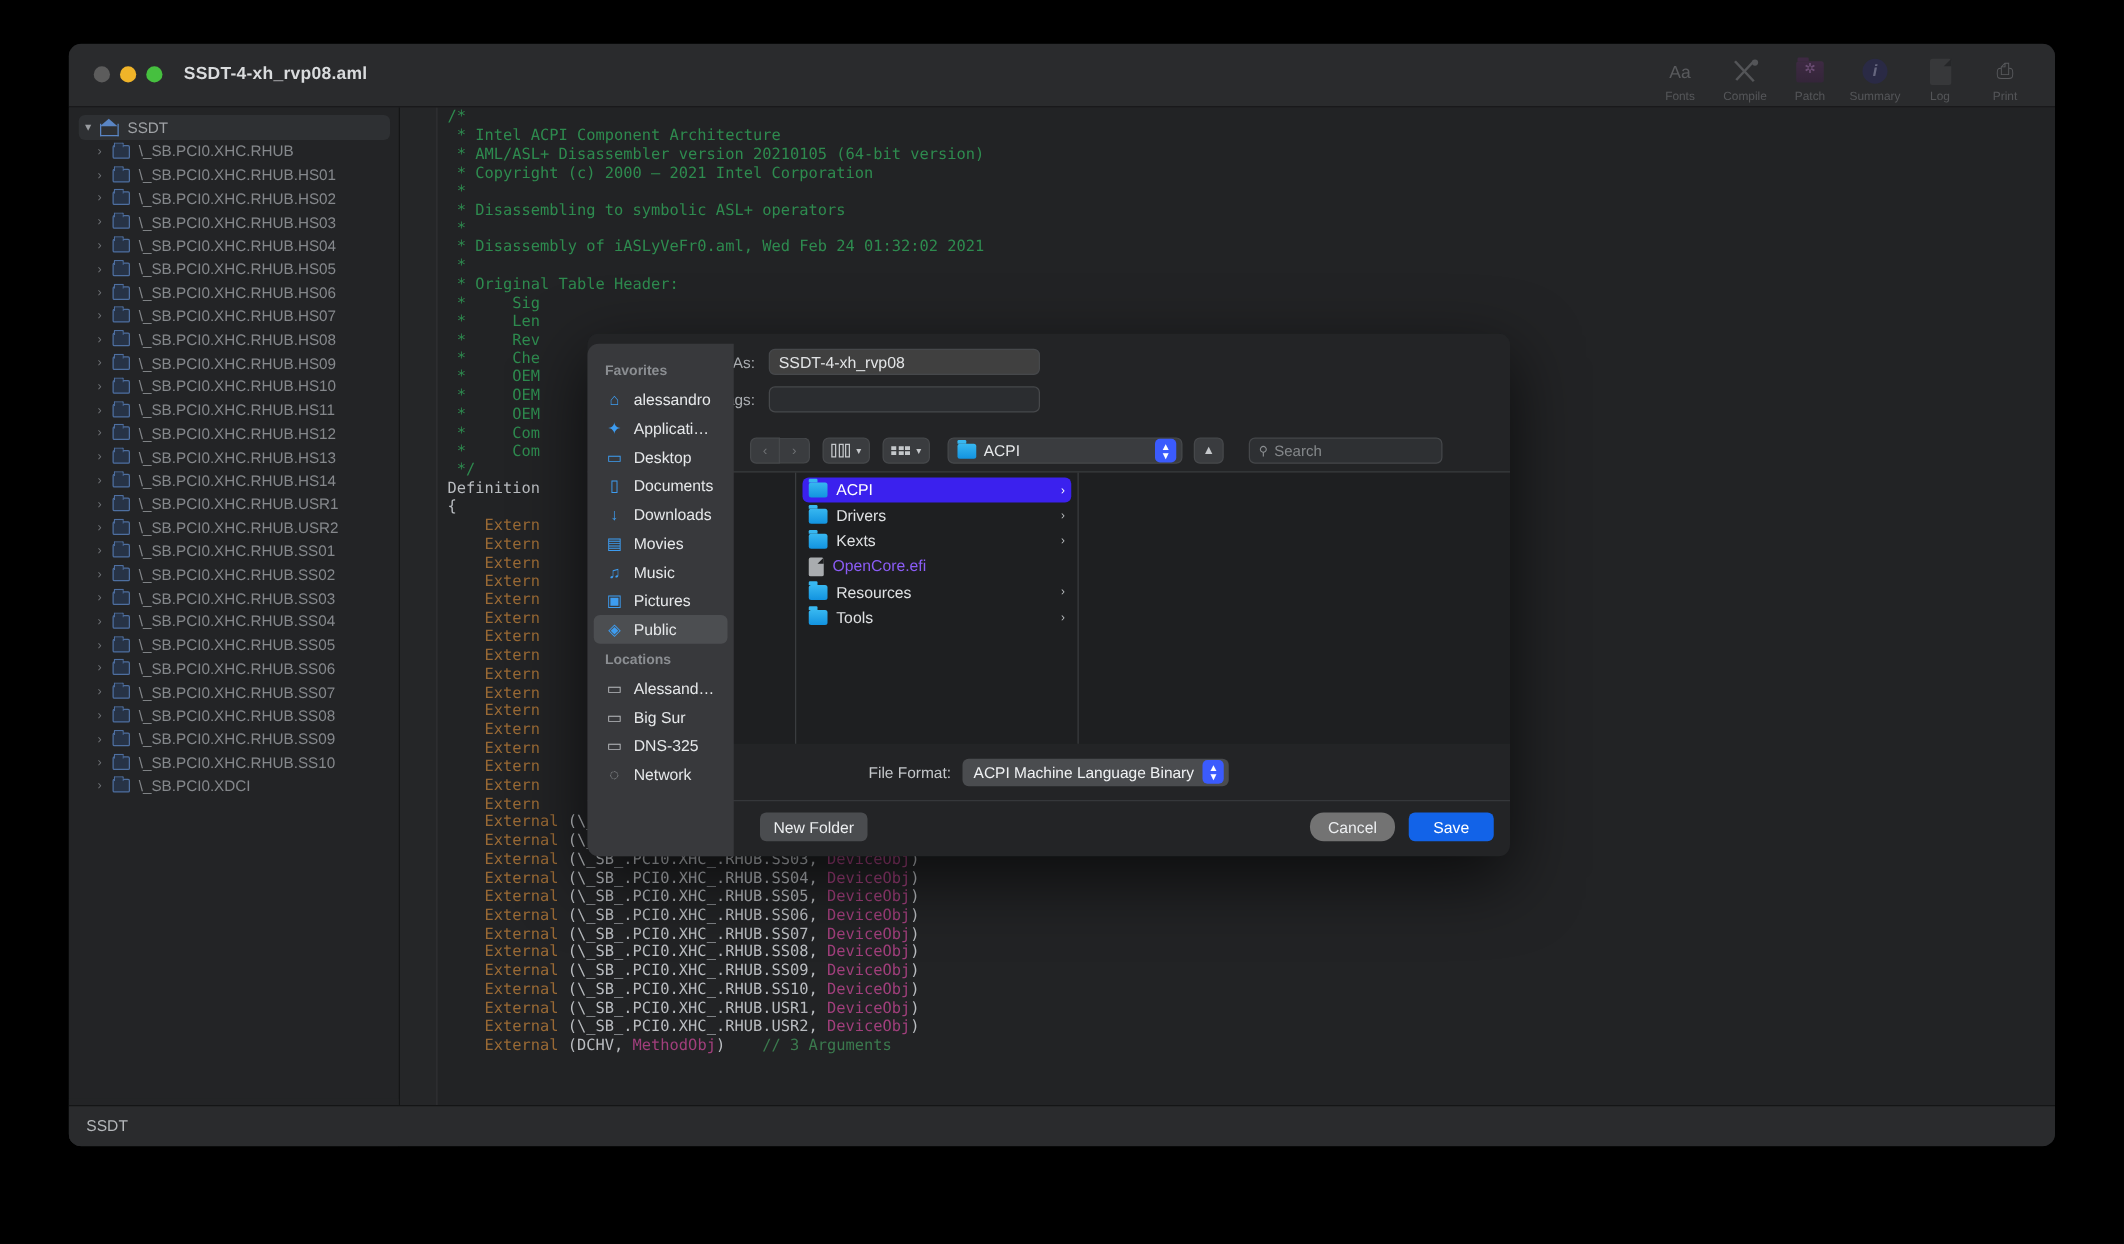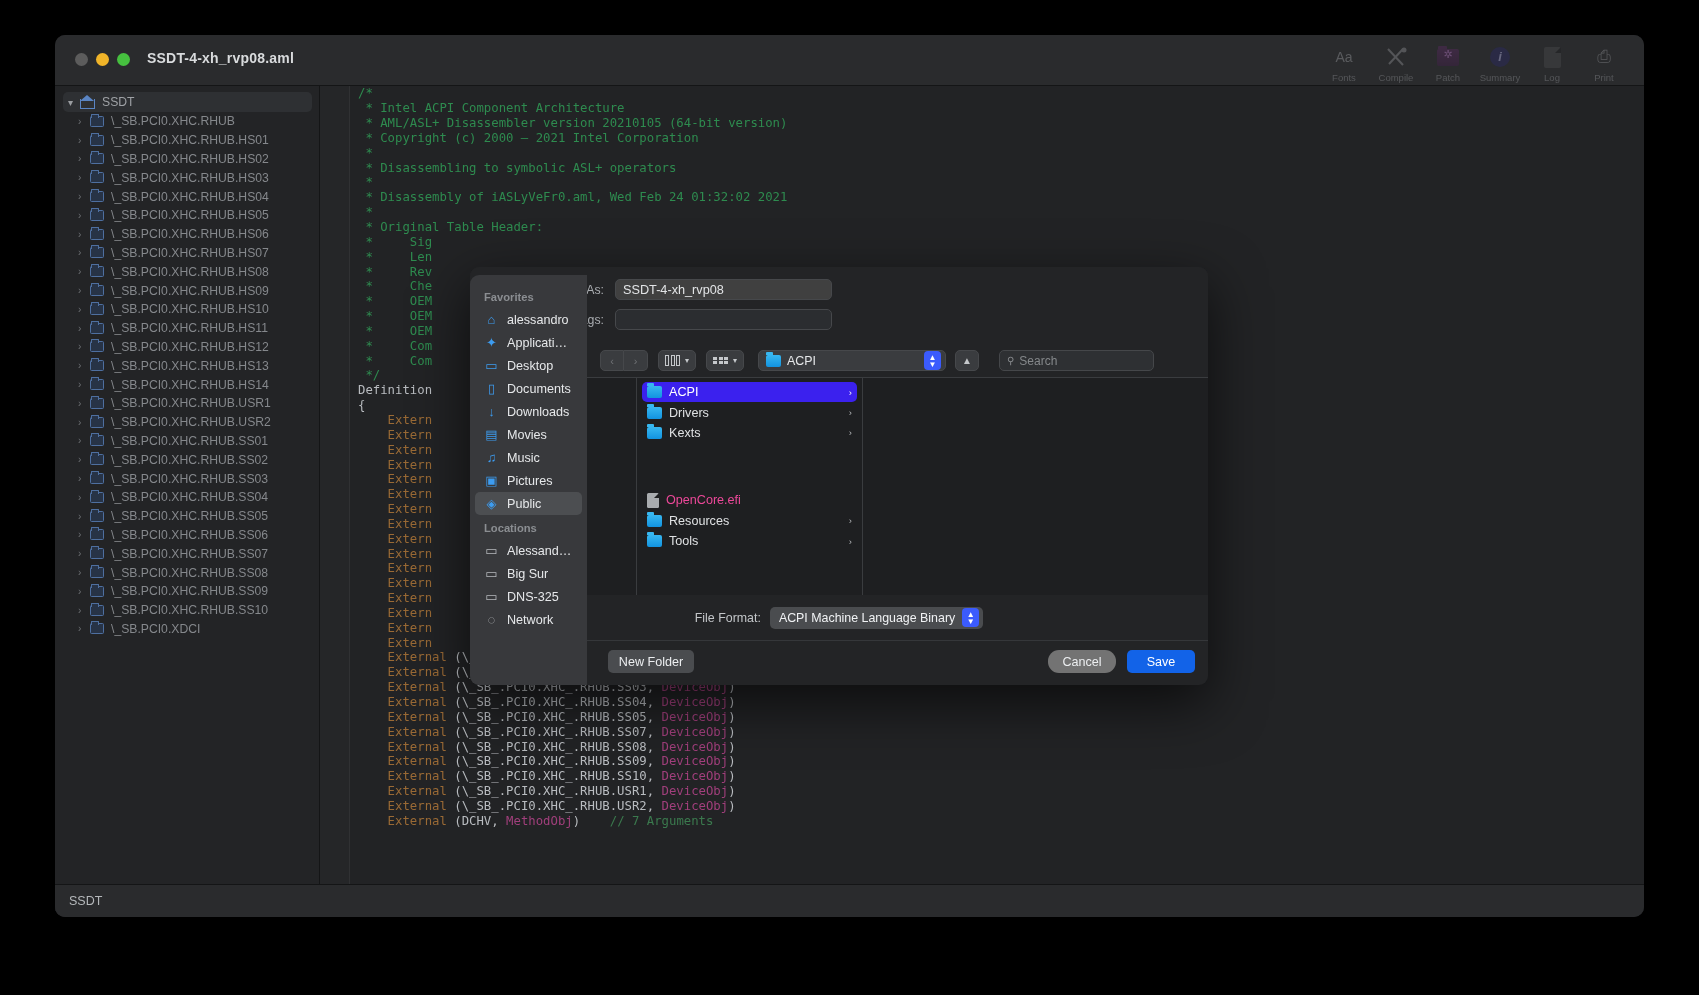--- a/index.html
+++ b/index.html
@@ -186,21 +186,21 @@
   .fcol { height: 100%; overflow:hidden; position:relative; }
   #col1 { width: 167px; border-right: 1px solid #3a3c3f; }
   #col2 { width: 226px; border-right: 1px solid #3a3c3f; }
   #col3 { flex: 1; }
   .fitem {
     display:flex; align-items:center; height: 20.4px;
     margin: 0 5px; padding: 0 5px; border-radius: 5px;
     font-size: 12.6px; color: #dfe1e3; gap: 7px;
   }
   .fitem.sel { background:#3b21ee; color:#fff; }
-  .fitem.dim { color:#ec4899;margin-top:47px; }
+  .fitem.dim { color:#8b5cf6; }
   .fitem .arrow { margin-left:auto; font-size: 9.5px; color:#b9bcbf; }
   .fitem.sel .arrow { color:#fff; }
   .doc-ico { width:12px;height:15px;background:#a9acaf;border-radius:1.5px;flex:none;position:relative;}
   .doc-ico:after{content:"";position:absolute;right:0;top:0;border-width:0 0 5px 5px;border-style:solid;border-color:transparent transparent #1e1f21 transparent;}
 
   #fmt-bar {
     position:absolute; left:0; top: 328px; width:100%; height: 46px;
     display:flex; align-items:center; justify-content:center;
     border-bottom: 1px solid #35373a;
   }
@@ -493,27 +493,28 @@
         <div class="code-line"><span class="ln">34</span><span class="src"><span class="kw">    Extern</span></span></div>
         <div class="code-line"><span class="ln">35</span><span class="src"><span class="kw">    Extern</span></span></div>
         <div class="code-line"><span class="ln">36</span><span class="src"><span class="kw">    Extern</span></span></div>
         <div class="code-line"><span class="ln">37</span><span class="src"><span class="kw">    Extern</span></span></div>
         <div class="code-line"><span class="ln">38</span><span class="src"><span class="kw">    Extern</span></span></div>
         <div class="code-line"><span class="ln">39</span><span class="src"><span class="kw">    External </span><span class="pl">(\_SB_.PCI0.XHC_.RHUB.SS01, </span><span class="ty">DeviceObj</span><span class="pl">)</span></span></div>
         <div class="code-line"><span class="ln">40</span><span class="src"><span class="kw">    External </span><span class="pl">(\_SB_.PCI0.XHC_.RHUB.SS02, </span><span class="ty">DeviceObj</span><span class="pl">)</span></span></div>
         <div class="code-line"><span class="ln">41</span><span class="src"><span class="kw">    External </span><span class="pl">(\_SB_.PCI0.XHC_.RHUB.SS03, </span><span class="ty">DeviceObj</span><span class="pl">)</span></span></div>
         <div class="code-line"><span class="ln">42</span><span class="src"><span class="kw">    External </span><span class="pl">(\_SB_.PCI0.XHC_.RHUB.SS04, </span><span class="ty">DeviceObj</span><span class="pl">)</span></span></div>
         <div class="code-line"><span class="ln">43</span><span class="src"><span class="kw">    External </span><span class="pl">(\_SB_.PCI0.XHC_.RHUB.SS05, </span><span class="ty">DeviceObj</span><span class="pl">)</span></span></div>
+        <div class="code-line"><span class="ln">44</span><span class="src"><span class="kw">    External </span><span class="pl">(\_SB_.PCI0.XHC_.RHUB.SS06, </span><span class="ty">DeviceObj</span><span class="pl">)</span></span></div>
         <div class="code-line"><span class="ln">45</span><span class="src"><span class="kw">    External </span><span class="pl">(\_SB_.PCI0.XHC_.RHUB.SS07, </span><span class="ty">DeviceObj</span><span class="pl">)</span></span></div>
         <div class="code-line"><span class="ln">46</span><span class="src"><span class="kw">    External </span><span class="pl">(\_SB_.PCI0.XHC_.RHUB.SS08, </span><span class="ty">DeviceObj</span><span class="pl">)</span></span></div>
         <div class="code-line"><span class="ln">47</span><span class="src"><span class="kw">    External </span><span class="pl">(\_SB_.PCI0.XHC_.RHUB.SS09, </span><span class="ty">DeviceObj</span><span class="pl">)</span></span></div>
         <div class="code-line"><span class="ln">48</span><span class="src"><span class="kw">    External </span><span class="pl">(\_SB_.PCI0.XHC_.RHUB.SS10, </span><span class="ty">DeviceObj</span><span class="pl">)</span></span></div>
         <div class="code-line"><span class="ln">49</span><span class="src"><span class="kw">    External </span><span class="pl">(\_SB_.PCI0.XHC_.RHUB.USR1, </span><span class="ty">DeviceObj</span><span class="pl">)</span></span></div>
         <div class="code-line"><span class="ln">50</span><span class="src"><span class="kw">    External </span><span class="pl">(\_SB_.PCI0.XHC_.RHUB.USR2, </span><span class="ty">DeviceObj</span><span class="pl">)</span></span></div>
-        <div class="code-line"><span class="ln">51</span><span class="src"><span class="kw">    External </span><span class="pl">(DCHV, </span><span class="ty">MethodObj</span><span class="pl">)    </span><span class="cm2">// 7 Arguments</span></span></div>
+        <div class="code-line"><span class="ln">51</span><span class="src"><span class="kw">    External </span><span class="pl">(DCHV, </span><span class="ty">MethodObj</span><span class="pl">)    </span><span class="cm2">// 3 Arguments</span></span></div>
       </div>
   </div>
 
   <div id="statusbar">
     <span>SSDT</span>
   </div>
 
   <div id="underlay-sel"></div>
   <div id="underlay-arrow">›</div>
   <div id="underlay-arrow2">›</div>

